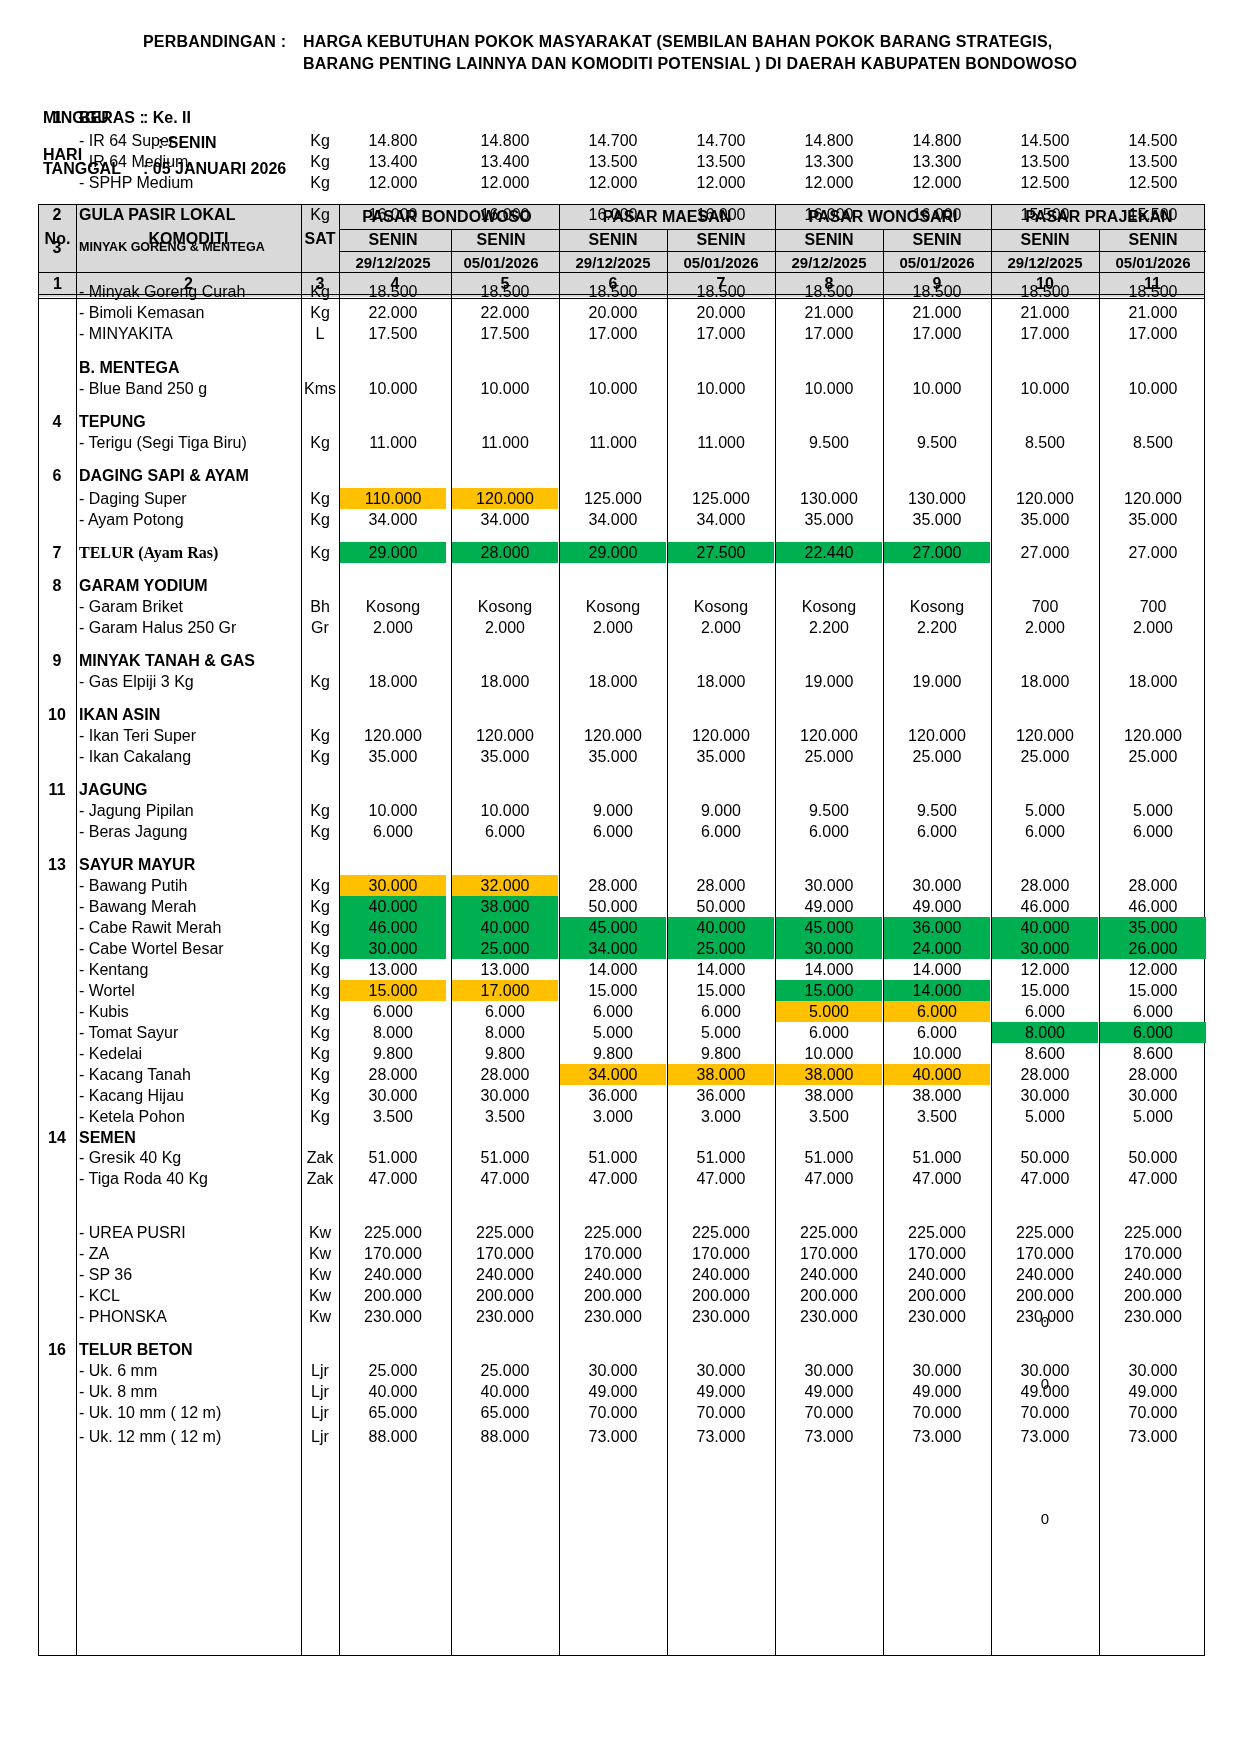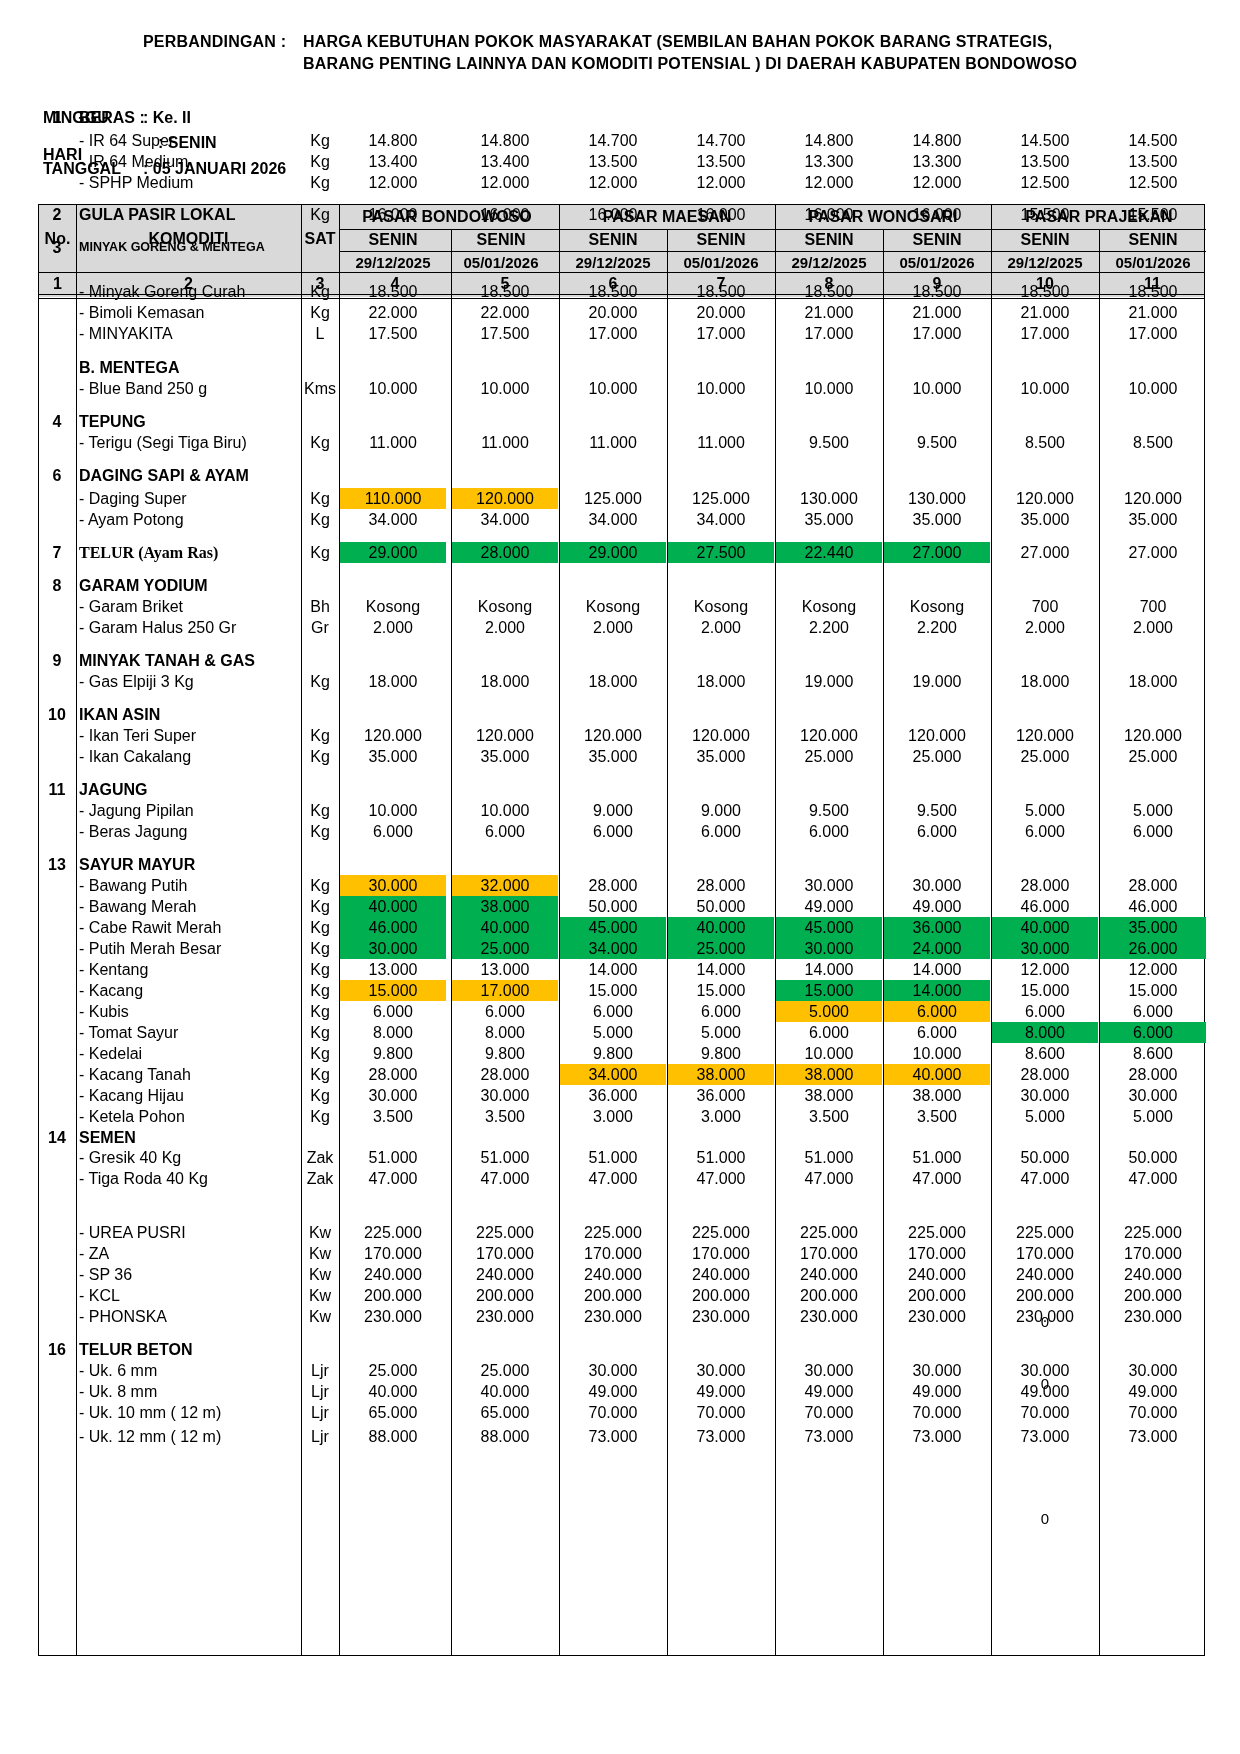--- a/index.html
+++ b/index.html
@@ -386,21 +386,21 @@
       <div class="cell hl-g" style="left: 301px; width: 106px;">46.000</div>
       <div class="cell hl-g" style="left: 413px; width: 106px;">40.000</div>
       <div class="cell hl-g" style="left: 521px; width: 106px;">45.000</div>
       <div class="cell hl-g" style="left: 629px; width: 106px;">40.000</div>
       <div class="cell hl-g" style="left: 737px; width: 106px;">45.000</div>
       <div class="cell hl-g" style="left: 845px; width: 106px;">36.000</div>
       <div class="cell hl-g" style="left: 953px; width: 106px;">40.000</div>
       <div class="cell hl-g" style="left: 1061px; width: 106px;">35.000</div>
     </div>
     <div class="row" style="top: 733px;">
-      <div class="cell c-name" style="left: 40px;">- Putih Merah Besar</div>
+      <div class="cell c-name" style="left: 40px;">- Cabe Wortel Besar</div>
       <div class="cell" style="left: 262px; width: 38px;">Kg</div>
       <div class="cell hl-g" style="left: 301px; width: 106px;">30.000</div>
       <div class="cell hl-g" style="left: 413px; width: 106px;">25.000</div>
       <div class="cell hl-g" style="left: 521px; width: 106px;">34.000</div>
       <div class="cell hl-g" style="left: 629px; width: 106px;">25.000</div>
       <div class="cell hl-g" style="left: 737px; width: 106px;">30.000</div>
       <div class="cell hl-g" style="left: 845px; width: 106px;">24.000</div>
       <div class="cell hl-g" style="left: 953px; width: 106px;">30.000</div>
       <div class="cell hl-g" style="left: 1061px; width: 106px;">26.000</div>
     </div>
@@ -410,21 +410,21 @@
       <div class="cell" style="left: 301px; width: 106px;">13.000</div>
       <div class="cell" style="left: 413px; width: 106px;">13.000</div>
       <div class="cell" style="left: 521px; width: 106px;">14.000</div>
       <div class="cell" style="left: 629px; width: 106px;">14.000</div>
       <div class="cell" style="left: 737px; width: 106px;">14.000</div>
       <div class="cell" style="left: 845px; width: 106px;">14.000</div>
       <div class="cell" style="left: 953px; width: 106px;">12.000</div>
       <div class="cell" style="left: 1061px; width: 106px;">12.000</div>
     </div>
     <div class="row" style="top: 775px;">
-      <div class="cell c-name" style="left: 40px;">- Kacang</div>
+      <div class="cell c-name" style="left: 40px;">- Wortel</div>
       <div class="cell" style="left: 262px; width: 38px;">Kg</div>
       <div class="cell hl-y" style="left: 301px; width: 106px;">15.000</div>
       <div class="cell hl-y" style="left: 413px; width: 106px;">17.000</div>
       <div class="cell" style="left: 521px; width: 106px;">15.000</div>
       <div class="cell" style="left: 629px; width: 106px;">15.000</div>
       <div class="cell hl-g" style="left: 737px; width: 106px;">15.000</div>
       <div class="cell hl-g" style="left: 845px; width: 106px;">14.000</div>
       <div class="cell" style="left: 953px; width: 106px;">15.000</div>
       <div class="cell" style="left: 1061px; width: 106px;">15.000</div>
     </div>

